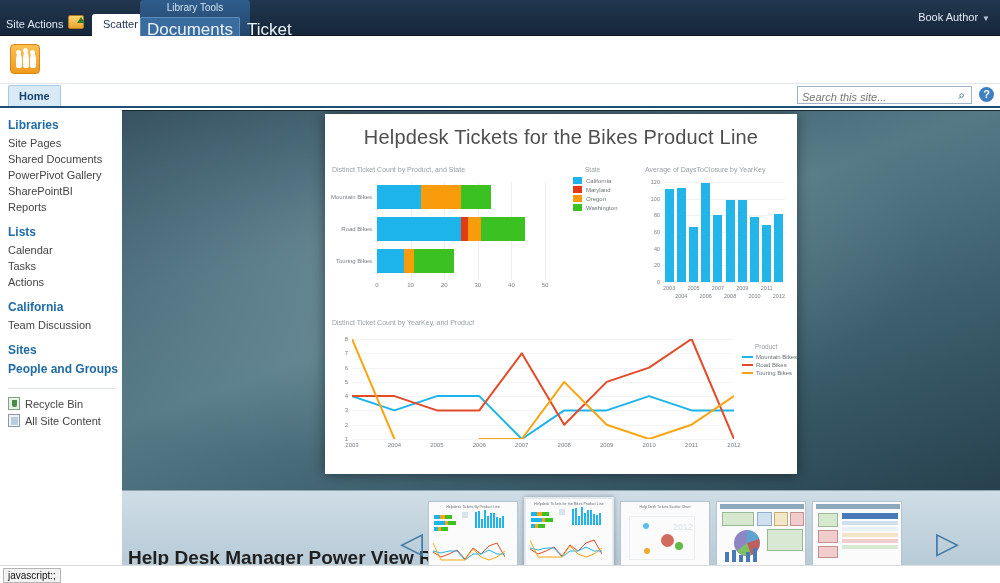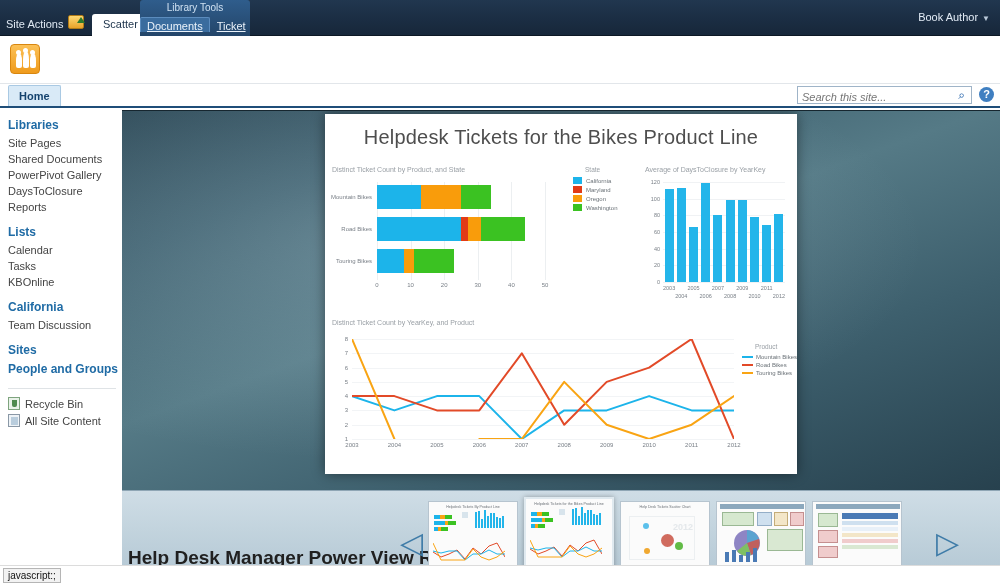--- a/index.html
+++ b/index.html
@@ -41,21 +41,21 @@
   .libtools {
     position: absolute; left: 140px; top: 0px; width: 110px; height: 36px;
     background: linear-gradient(to bottom,#2f5d8c 0%, #2a527c 45%, #234569 100%);
     border-radius: 3px 3px 0 0;
   }
   .libtools-title {
     position: absolute; left: 0; top: 2px; width: 110px;
     text-align: center; color: #cfe1f2; font-size: 10px;
   }
   .libtools-tabs { position: absolute; left: 0; top: 17px; width: 110px; display: flex; }
-  .lt-tab { font-size: 11px; color: #eaf2fa; padding: 3px 7px 0 7px; white-space: nowrap; text-decoration: underline; }
+  .lt-tab { font-size: 17px; color: #eaf2fa; padding: 3px 7px 0 7px; white-space: nowrap; }
   .lt-tab.sel {
     background: #3a6c9e; border: 1px solid #5b8cbe; border-bottom: none;
     border-radius: 2px 2px 0 0; padding: 2px 6px 0 6px;
   }
   .user-menu {
     position: absolute; right: 10px; top: 11px;
     color: #e3ecf6; font-size: 11px; white-space: nowrap;
   }
   .user-menu .caret { font-size: 8px; margin-left: 4px; color: #b9c8d8; }
 
@@ -305,27 +305,27 @@
     <span class="search-icon">⌕</span>
   </div>
   <div class="help-icon">?</div>
 </div>
 
 <div class="leftnav">
   <div class="nav-head">Libraries</div>
   <div class="nav-item">Site Pages</div>
   <div class="nav-item">Shared Documents</div>
   <div class="nav-item">PowerPivot Gallery</div>
-  <div class="nav-item">DaysToClosure</div>
+  <div class="nav-item">SharePointBI</div>
   <div class="nav-item">Reports</div>
 
   <div class="nav-head">Lists</div>
   <div class="nav-item">Calendar</div>
   <div class="nav-item">Tasks</div>
-  <div class="nav-item">KBOnline</div>
+  <div class="nav-item">Actions</div>
 
   <div class="nav-head">California</div>
   <div class="nav-item">Team Discussion</div>
 
   <div class="nav-head">Sites</div>
   <div class="nav-link-strong">People and Groups</div>
 
   <div class="nav-div"></div>
   <div class="nav-bottom">
     <span class="mini-icon recycle"></span>

